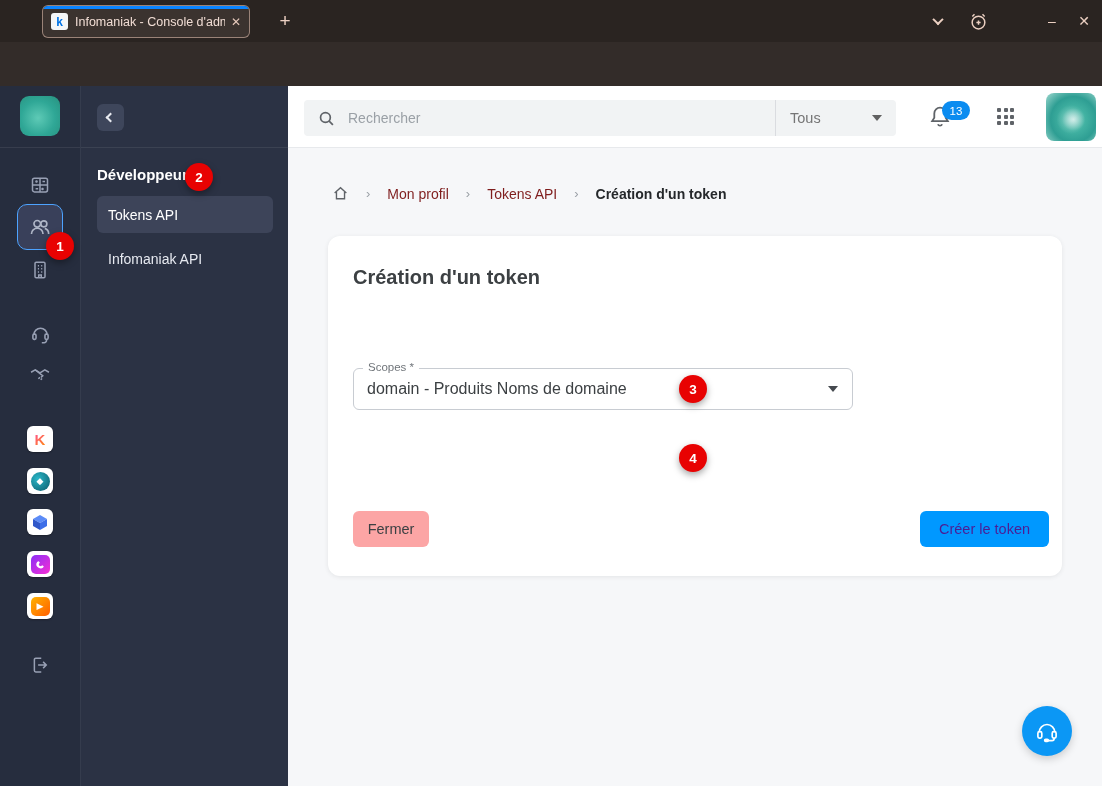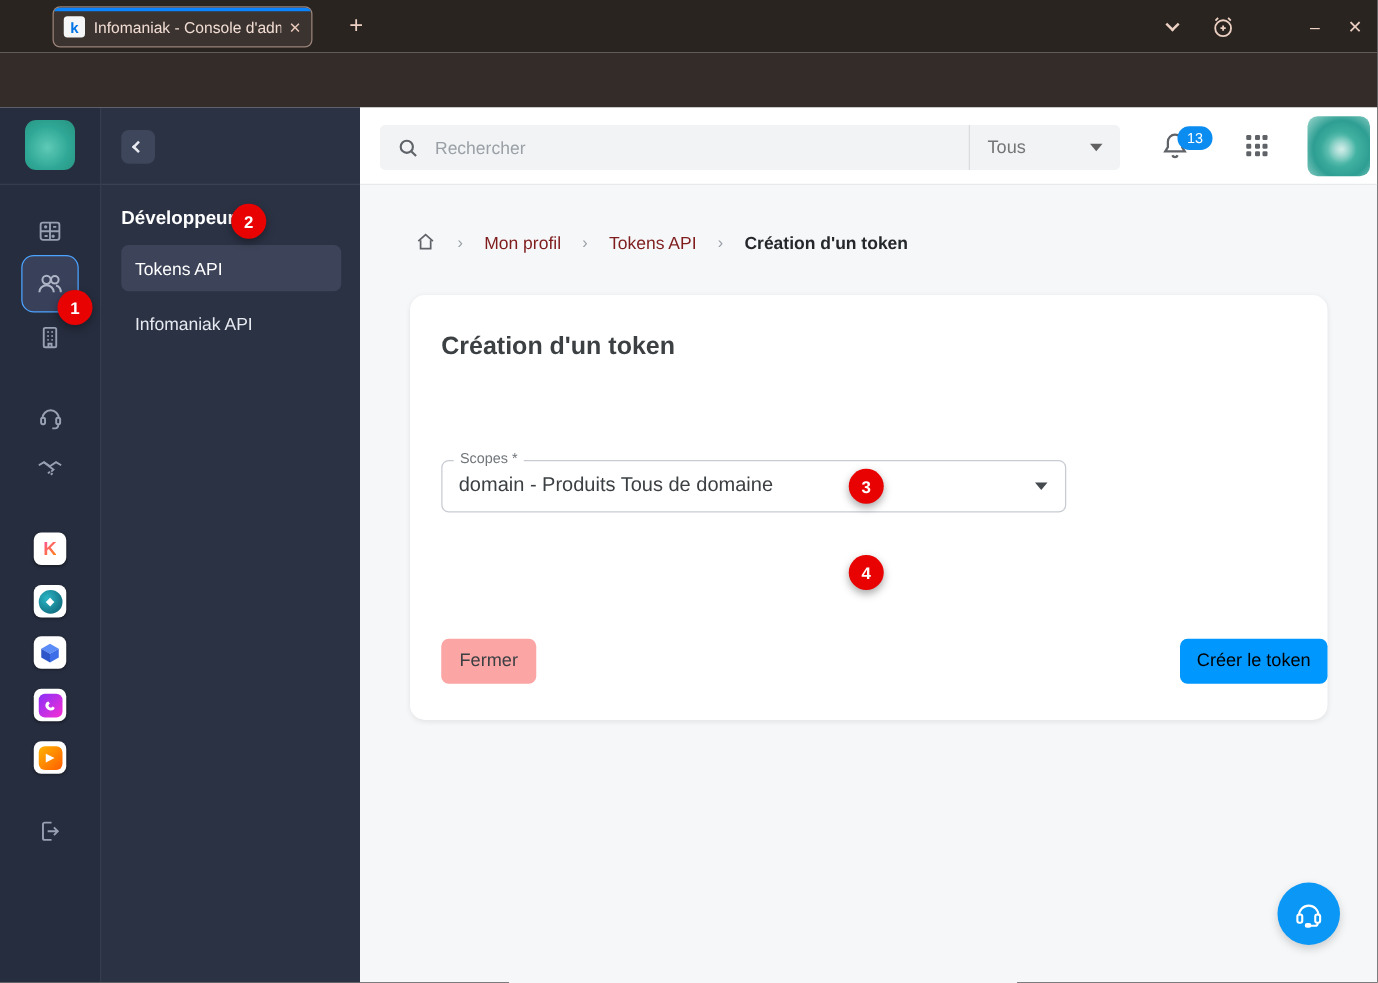--- a/index.html
+++ b/index.html
@@ -106,21 +106,21 @@
   .field { position:absolute; left:25px; width:500px; height:42px; border:1px solid #c8ccd2;
            border-radius:6px; background:#fff;padding-left:20px; }
   .field-label { position:absolute; left:9px; top:-8px; background:#fff; padding:0 5px; font-size:11.5px;
                  color:#70757a; }
   .field-value { position:absolute; left:13px; top:0; line-height:40px; font-size:16px; color:#3c4043; }
   .field-caret { position:absolute; right:14px; top:17px; width:0; height:0; border-left:5px solid transparent;
                  border-right:5px solid transparent; border-top:6px solid #454a4f; }
   .btn { position:absolute; height:36px; border-radius:6px; font-size:14.5px; display:flex;
          align-items:center; justify-content:center; cursor:default; }
   .btn-ghost { left:25px; top:275px; width:76px; background:#fca5a5; color:#3c4043; }
-  .btn-primary { left:592px; top:275px; width:118px; background:#0098ff; color:#000000;margin-left:24px; }
+  .btn-primary { left:592px; top:275px; width:129px; background:#0098ff; color:#4c1d95; }
 
   .fab { position:absolute; left:1022px; top:706px; width:50px; height:50px; border-radius:50%;
          background:#0b97f5; box-shadow:0 3px 8px rgba(0,0,0,.18); display:flex; align-items:center;
          justify-content:center; }
 
   .anno { position:absolute; width:28px; height:28px; border-radius:50%; background:#e80202; color:#fff;
           font-size:13.5px; font-weight:bold; display:flex; align-items:center; justify-content:center;
           box-shadow:0 3px 7px rgba(0,0,0,.35); z-index:50; }
 
   svg { display:block; }
@@ -407,21 +407,21 @@
       <span class="bc-item">Tokens API</span>
       <span class="bc-sep">›</span>
       <span class="bc-item current">Création d'un token</span>
     </div>
 
     <div class="card">
       <div class="card-title">Création d'un token</div>
 
       <div class="field" style="top:132px;">
         <span class="field-label">Scopes *</span>
-        <span class="field-value">domain - Produits Tous de domaine</span>
+        <span class="field-value">domain - Produits Noms de domaine</span>
         <span class="field-caret"></span>
       </div>
 
 
       <div class="btn btn-ghost">Fermer</div>
       <div class="btn btn-primary">Créer le token</div>
     </div>
   </div>
 
   <div class="fab">

